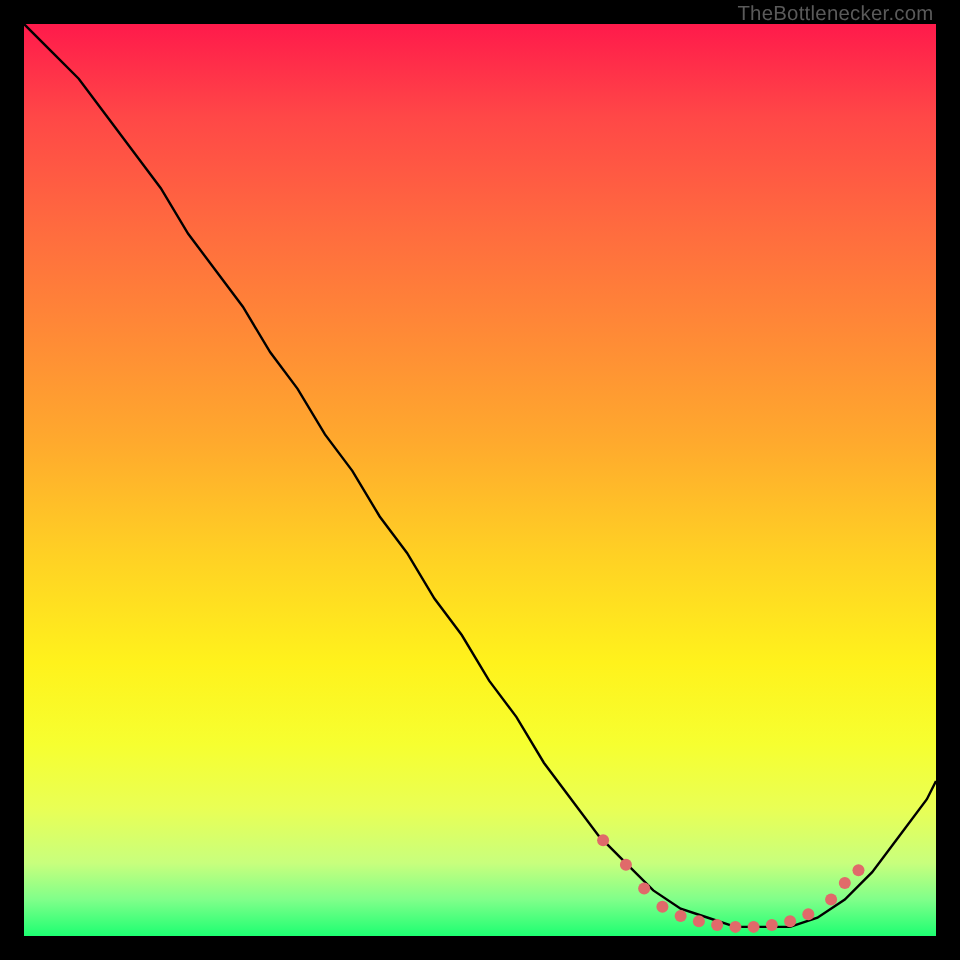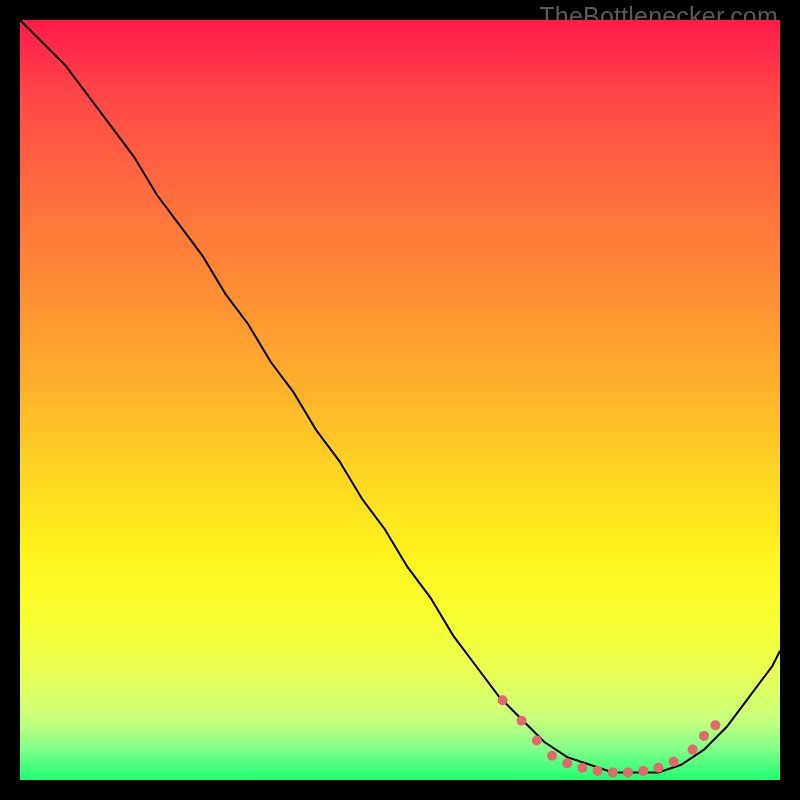--- a/index.html
+++ b/index.html
@@ -37,21 +37,21 @@
       #c8ff7d 92%,
       #80ff8a 96%,
       #1dff71 100%
     );
   }
   .watermark {
     position: absolute;
     top: 2px;
     right: 22px;
     font-family: Arial, Helvetica, sans-serif;
-    font-size: 25px;
+    font-size: 17px;
     color: #5a5a5a;
     letter-spacing: 0.2px;
     user-select: none;
   }
   svg.overlay {
     position: absolute;
     left: 0;
     top: 0;
     width: 760px;
     height: 760px;

